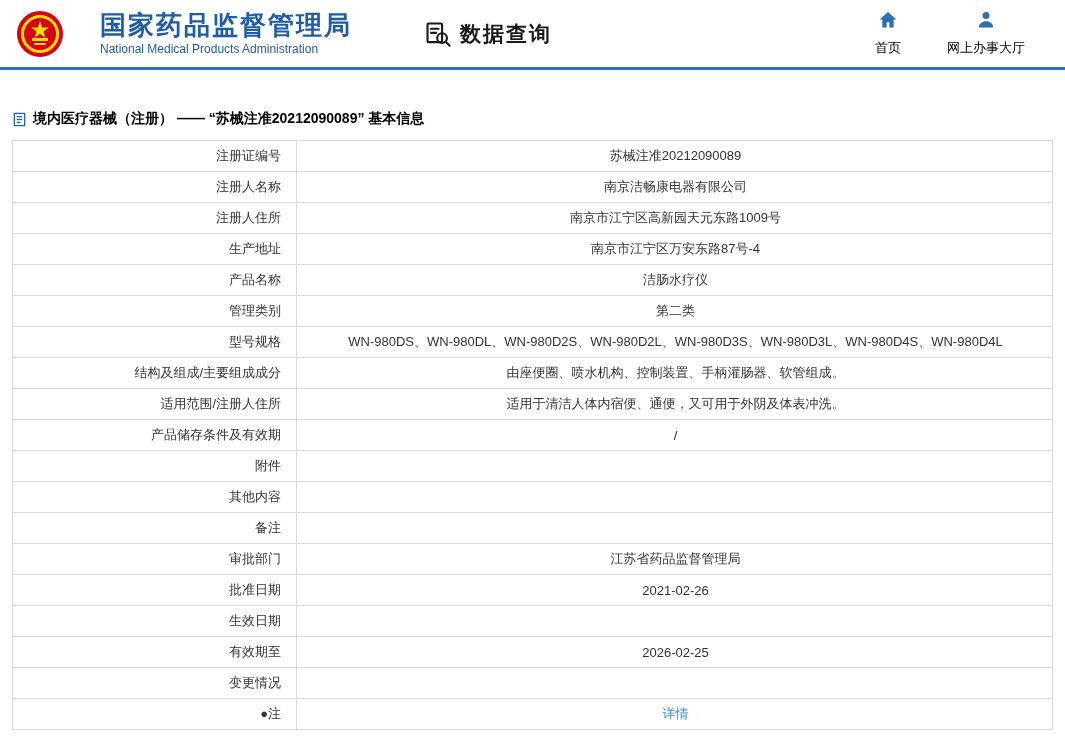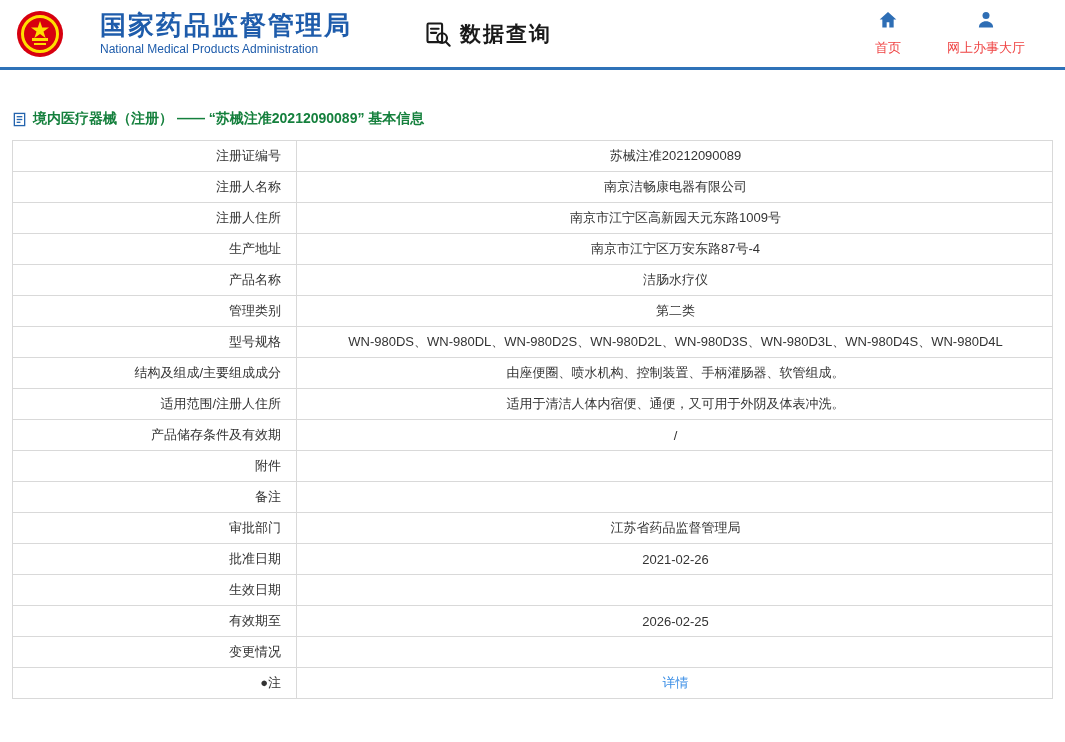--- a/index.html
+++ b/index.html
@@ -54,30 +54,30 @@
     gap: 46px;
   }
   .nav-item {
     display: flex;
     flex-direction: column;
     align-items: center;
     gap: 5px;
     cursor: pointer;
   }
   .nav-item svg { width: 20px; height: 20px; }
-  .nav-label { font-size: 13px; color: #ef4444; }
+  .nav-label { font-size: 13px; color: #000000; }
 
   
   .breadcrumb {
     margin: 40px 12px 12px 12px;
     display: flex;
     align-items: center;
     font-size: 14px;
     font-weight: bold;
-    color: #15803d;
+    color: #000000;
   }
   .bc-icon { width: 15px; height: 15px; margin-right: 6px; display: inline-block; }
 
   
   .info-table {
     width: 1041px;
     margin: 0 12px;
     border-collapse: collapse;
     table-layout: fixed;
     padding-left: 20px;
@@ -208,20 +208,24 @@
     </tr>
     <tr>
       <td class="label">产品储存条件及有效期</td>
       <td class="value">/</td>
     </tr>
     <tr>
       <td class="label">附件</td>
       <td class="value"></td>
     </tr>
     <tr>
+      <td class="label">其他内容</td>
+      <td class="value"></td>
+    </tr>
+    <tr>
       <td class="label">备注</td>
       <td class="value"></td>
     </tr>
     <tr>
       <td class="label">审批部门</td>
       <td class="value">江苏省药品监督管理局</td>
     </tr>
     <tr>
       <td class="label">批准日期</td>
       <td class="value">2021-02-26</td>

